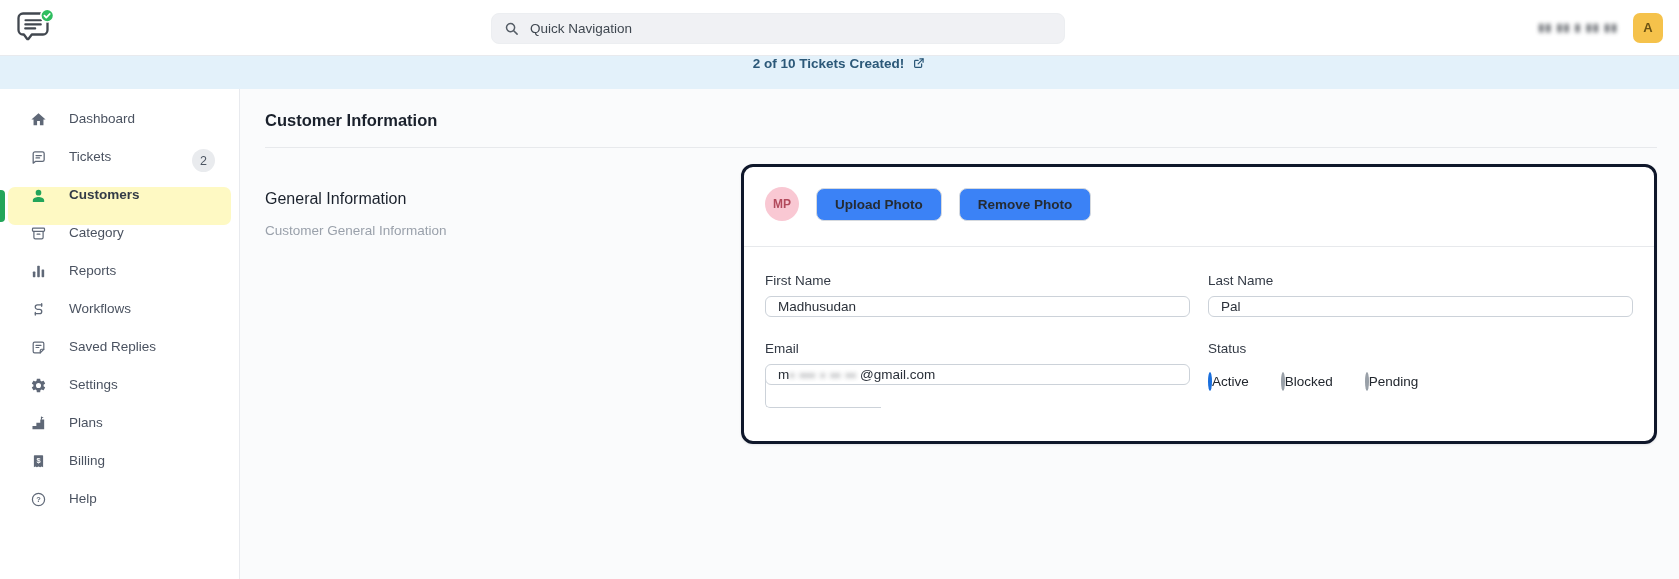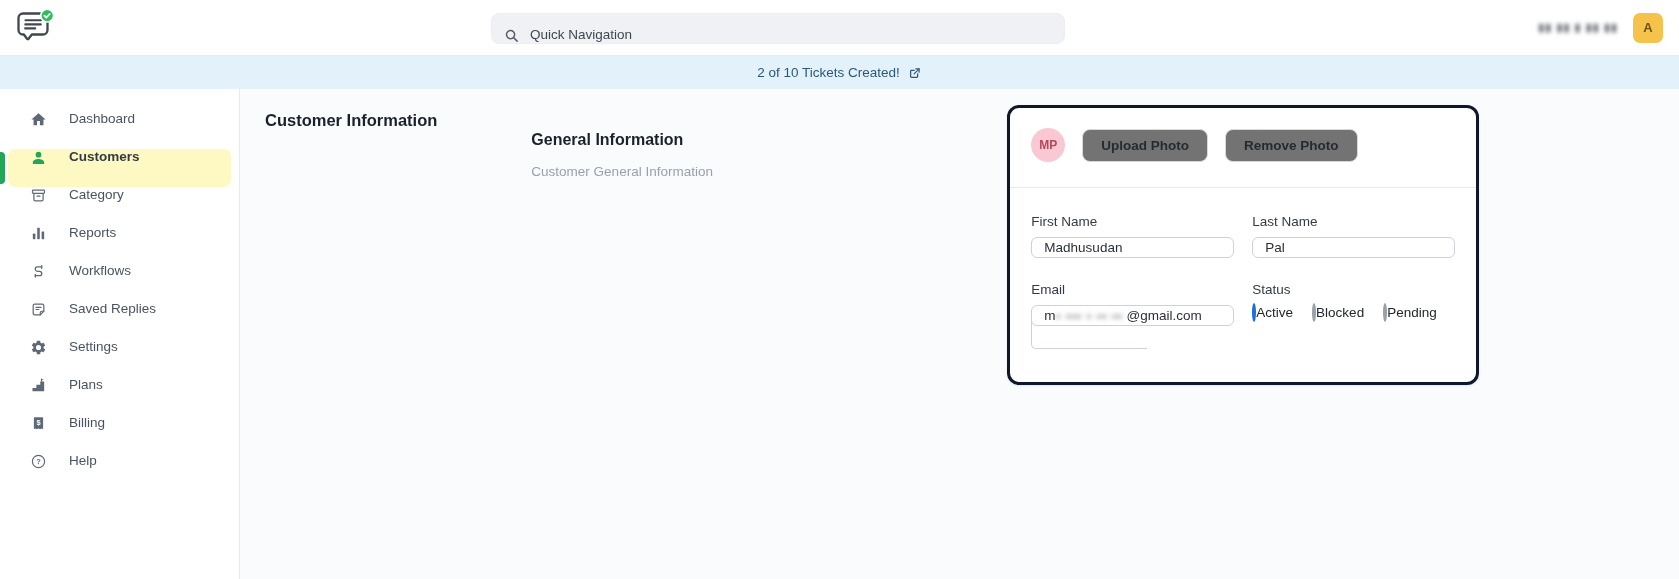--- a/index.html
+++ b/index.html
@@ -15,88 +15,88 @@
   body{
     width:1679px;height:579px;overflow:hidden;background:#fafbfc;
     font-family:"Liberation Sans","DejaVu Sans",sans-serif;color:var(--ink);
     font-size:13.5px;
   }
   
   .topbar{height:56px;background:#fff;border-bottom:1px solid var(--line);
     position:relative;display:flex;align-items:center;padding:0 16px;}
   .logo{display:flex;align-items:center;}
   .search{position:absolute;left:491px;top:13px;width:574px;height:31px;
-    background:#f0f1f4;border-radius:8px;display:flex;align-items:flex-end;
+    background:#f0f1f4;border-radius:8px;display:flex;align-items:center;
     padding:0 12px;gap:9px;border:1px solid #eceef1;}
   .search input{border:none;background:transparent;outline:none;flex:1;
     font-family:inherit;font-size:13.5px;color:#3f4750;}
   .search input::placeholder{color:#3f4750;opacity:1;}
   .top-right{margin-left:auto;display:flex;align-items:center;gap:15px;}
   .redacted{filter:blur(2.3px);opacity:.8;color:#383d44;font-weight:700;
     font-size:11px;letter-spacing:1px;user-select:none;}
   .avatar{width:30px;height:30px;border-radius:7px;background:var(--avatar-bg);
     color:var(--avatar-text);font-weight:700;font-size:13px;display:flex;
     align-items:center;justify-content:center;cursor:pointer;}
   
-  .banner{height:33px;background:var(--banner-bg);display:flex;align-items:center;
-    justify-content:center;gap:8px;color:var(--banner-text);font-weight:400;
+  .banner{height:33px;background:var(--banner-bg);display:flex;align-items:flex-start;
+    justify-content:center;gap:8px;color:var(--banner-text);font-weight:700;
     font-size:13.5px;cursor:pointer;}
   
   .shell{display:flex;height:490px;}
   .sidebar{width:240px;background:#fff;border-right:1px solid var(--line);
     padding-top:22px;flex:none;}
   .side-item{position:relative;height:38px;display:flex;align-items:stretch;
     padding:0 8px;cursor:pointer;}
   .side-item .inner{flex:1;display:flex;align-items:flex-start;gap:22px;
     padding-left:22px;border-radius:7px;}
   .side-item.active .inner{background:#fef9c3;}
   .side-item .icn{width:17px;height:17px;display:flex;align-items:center;color:var(--icon);}
   .side-item.active .icn{color:var(--accent);}
   .side-item .lbl{color:var(--side-ink);font-weight:500;font-size:13.5px;}
   .side-item.active .lbl{color:#333b46;font-weight:600;}
   .active-bar{position:absolute;left:0;top:3px;bottom:3px;width:5px;
     background:var(--accent);border-radius:0 4px 4px 0;}
   .badge{margin-left:auto;margin-right:16px;background:#e9ebee;color:#4d5663;
     min-width:23px;height:23px;border-radius:999px;display:flex;align-items:center;
     justify-content:center;font-size:12.5px;font-weight:500;padding:0 6px;}
   
-  .main{flex:1;display:flex;min-width:0;}
+  .main{flex:1;display:flex;flex-direction:column;min-width:0;}
   .page-head{padding:22px 22px 0 25px;}
   .page-title{font-size:16.5px;font-weight:700;color:#1a212c;margin:0;}
   .head-divider{border:none;border-top:1px solid #e7e9ec;margin:17px 22px 0 25px;}
   .content{display:flex;align-items:flex-start;padding:16px 22px 0 25px;gap:0;}
   .left-col{width:476px;flex:none;padding-top:26px;}
-  .section-title{font-size:16px;font-weight:700;color:#1a212c;margin:0;}
+  .section-title{font-size:16px;font-weight:400;color:#1a212c;margin:0;}
   .section-sub{margin:15px 0 0;color:var(--muted);font-size:13.5px;}
   
   .card{flex:1;background:#fff;border:3px solid #0f172a;border-radius:12px;
     box-shadow:0 1px 3px rgba(16,24,40,.06),0 1px 2px rgba(16,24,40,.04);
     padding:20px 21px 24px;min-height:280px;}
   .photo-row{display:flex;align-items:center;gap:17px;}
   .mp-avatar{width:34px;height:34px;border-radius:50%;background:var(--mp-bg);
     color:var(--mp-text);font-size:12px;font-weight:700;display:flex;
     align-items:center;justify-content:center;}
   .btn{height:33px;padding:0 18px;border-radius:8px;border:1px solid #d5d9de;
-    background:#737373;font-family:inherit;font-size:13.5px;font-weight:600;
+    background:#3b82f6;font-family:inherit;font-size:13.5px;font-weight:600;
     color:#252b33;cursor:pointer;}
   .card-divider{border:none;border-top:1px solid #e7e9ec;margin:25px -21px 0;}
   .form{margin-top:26px;display:grid;grid-template-columns:1fr 1fr;
     column-gap:18px;row-gap:24px;}
   .field label,.field .flabel{display:block;color:#333a45;font-size:13.5px;margin-bottom:8px;}
   .tbox{width:100%;height:21px;border:1px solid var(--input-border);border-radius:6px;
     padding:0 12px;font-family:inherit;font-size:13.5px;color:#2a3039;background:#fff;
     outline:none;display:flex;align-items:center;}
   input.tbox{display:block;}
   .email-wrap{position:relative;}
   .email-artifact{position:absolute;left:0;top:5px;width:116px;height:39px;
     border:1px solid var(--input-border);border-top:none;border-right:none;
     border-radius:0 0 0 5px;pointer-events:none;}
   .email-red{filter:blur(2.4px);opacity:.85;font-weight:700;font-size:11px;
     letter-spacing:1.5px;margin:0 3px 0 1px;color:#30353c;user-select:none;}
-  .radio-row{display:flex;align-items:flex-start;gap:19px;height:33px;}
+  .radio-row{display:flex;align-items:flex-end;gap:32px;height:33px;}
   .radio-opt{display:flex;align-items:center;gap:8px;cursor:pointer;}
   .radio{width:16px;height:16px;border-radius:50%;border:2px solid #99a0a8;
     position:relative;flex:none;background:#fff;}
   .radio.checked{border-color:var(--radio-blue);}
   .radio.checked::after{content:"";position:absolute;inset:2.5px;border-radius:50%;
     background:var(--radio-blue);}
   .radio-lbl{color:#22272e;font-size:13.5px;}
 </style>
 </head>
 <body>
@@ -138,20 +138,32 @@
   <nav class="sidebar">
     <div id="sidebar-list">
         <div class="side-item">
           <span class="inner">
             <span class="icn">
               <svg width="17" height="17" viewBox="0 0 24 24">
                 <path fill="currentColor" d="M10 20v-6h4v6h5v-8h3L12 3 2 12h3v8z"></path>
               </svg>
             </span>
             <span class="lbl">Dashboard</span>
+          </span>
+        </div>
+        <div class="side-item">
+          <span class="inner">
+            <span class="icn">
+              <svg width="17" height="17" viewBox="0 0 24 24" fill="none" stroke="currentColor" stroke-width="1.8" stroke-linecap="round" stroke-linejoin="round">
+                <path d="M7.5 17.5 4.5 20V6.5A2.5 2.5 0 0 1 7 4h10.5A2.5 2.5 0 0 1 20 6.5v8.5a2.5 2.5 0 0 1-2.5 2.5z"></path>
+                <path d="M8.5 9.3h7.5M8.5 12.6h5"></path>
+              </svg>
+            </span>
+            <span class="lbl">Tickets</span>
+            <span class="badge">2</span>
           </span>
         </div>
         <div class="side-item active">
           <span class="active-bar"></span>
           <span class="inner">
             <span class="icn">
               <svg width="17" height="17" viewBox="0 0 24 24">
                 <path fill="currentColor" d="M12 12a4 4 0 1 0 0-8 4 4 0 0 0 0 8zm0 2c-3.1 0-8 1.6-8 4.6V21h16v-2.4c0-3-4.9-4.6-8-4.6z"></path>
               </svg>
             </span>

